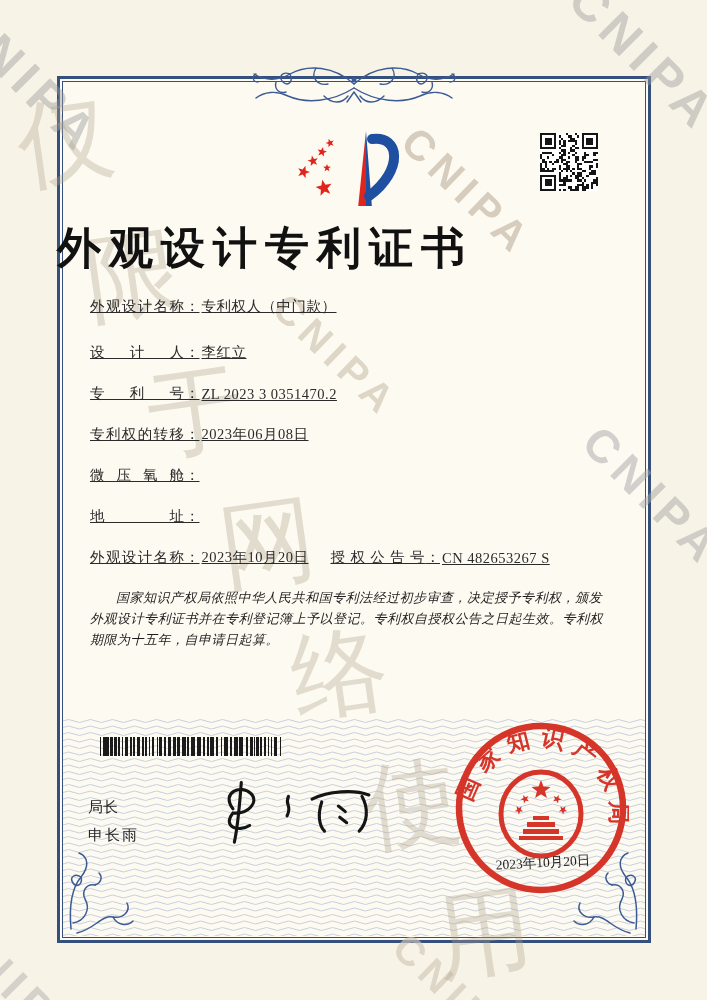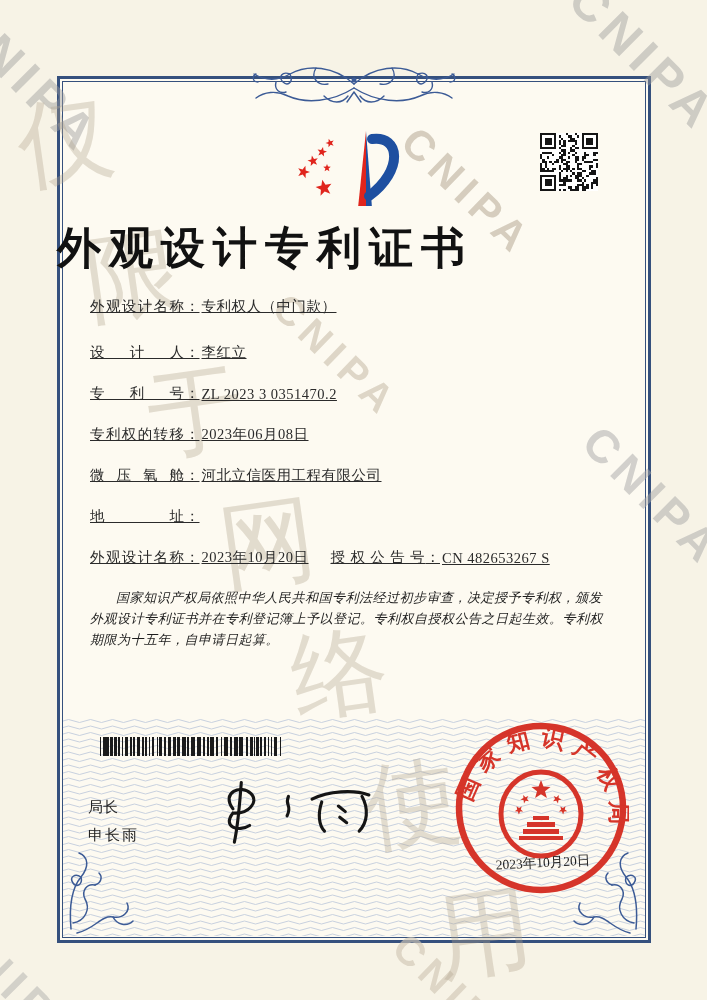--- a/index.html
+++ b/index.html
@@ -391,21 +391,20 @@
           <div class="fcol">
             <span class="flabel">专利权的转移</span>
             <span class="fcolon">：</span>
             <span class="fvalue">2023年06月08日</span>
           </div>
         </div>
         <div class="frow">
           <div class="fcol">
             <span class="flabel">微压氧舱</span>
             <span class="fcolon">：</span>
-            <span class="fvalue">河北立信医用工程有限公司</span>
           </div>
         </div>
         <div class="frow">
           <div class="fcol">
             <span class="flabel">地址</span>
             <span class="fcolon">：</span>
           </div>
         </div>
         <div class="frow">
           <div class="fcol">

